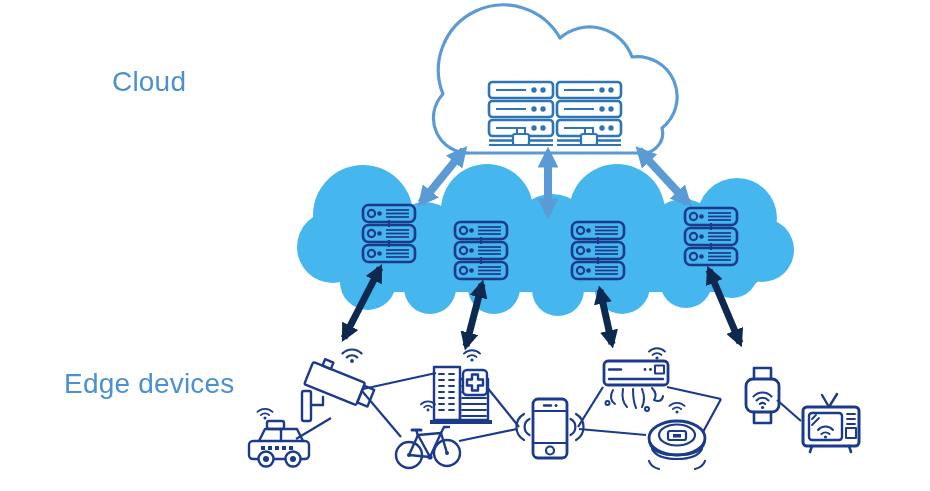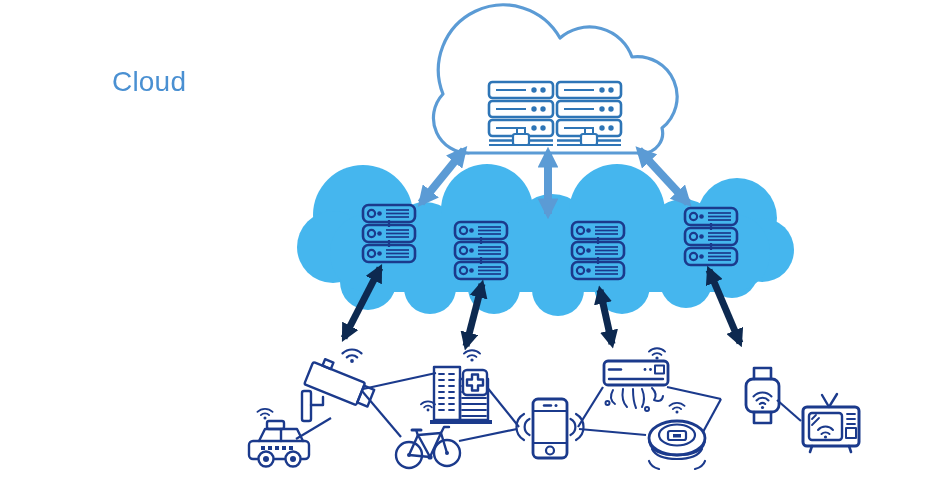--- a/index.html
+++ b/index.html
@@ -19,20 +19,21 @@
   .thin{stroke-width:1.8;}
   .df{fill:#1b3a8c;stroke:none;}
   .wf{fill:#ffffff;}
 </style>
 </head>
 <body>
 
 <div class="stage">
 
   <div class="layer-label" id="lbl-cloud">Cloud</div>
+  <div class="layer-label" id="lbl-edge-devices">Edge devices</div>
 
   <svg width="930" height="491" viewBox="0 0 930 491">
     <defs>
       <marker id="mb" viewBox="0 0 10 10" refX="7.5" refY="5" markerWidth="2.6" markerHeight="2.6" orient="auto-start-reverse">
           <path d="M0 0 L10 5 L0 10 Z" fill="#5b9bd5"></path>
         </marker>
       <marker id="mn" viewBox="0 0 10 10" refX="7.5" refY="5" markerWidth="2.6" markerHeight="2.6" orient="auto-start-reverse">
           <path d="M0 0 L10 5 L0 10 Z" fill="#0d2950"></path>
         </marker>
 

